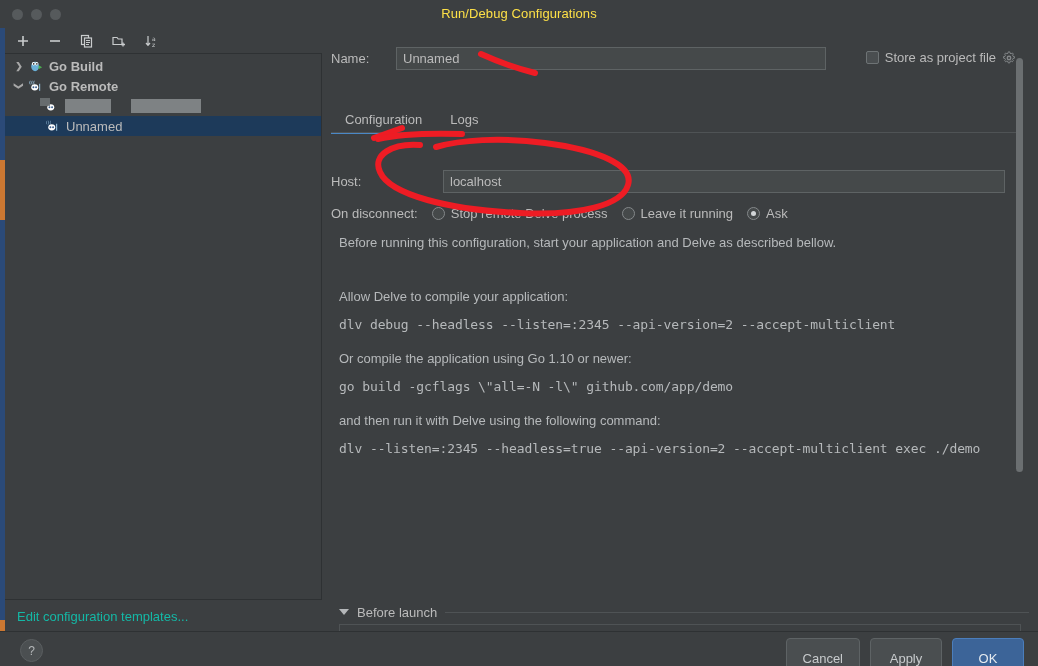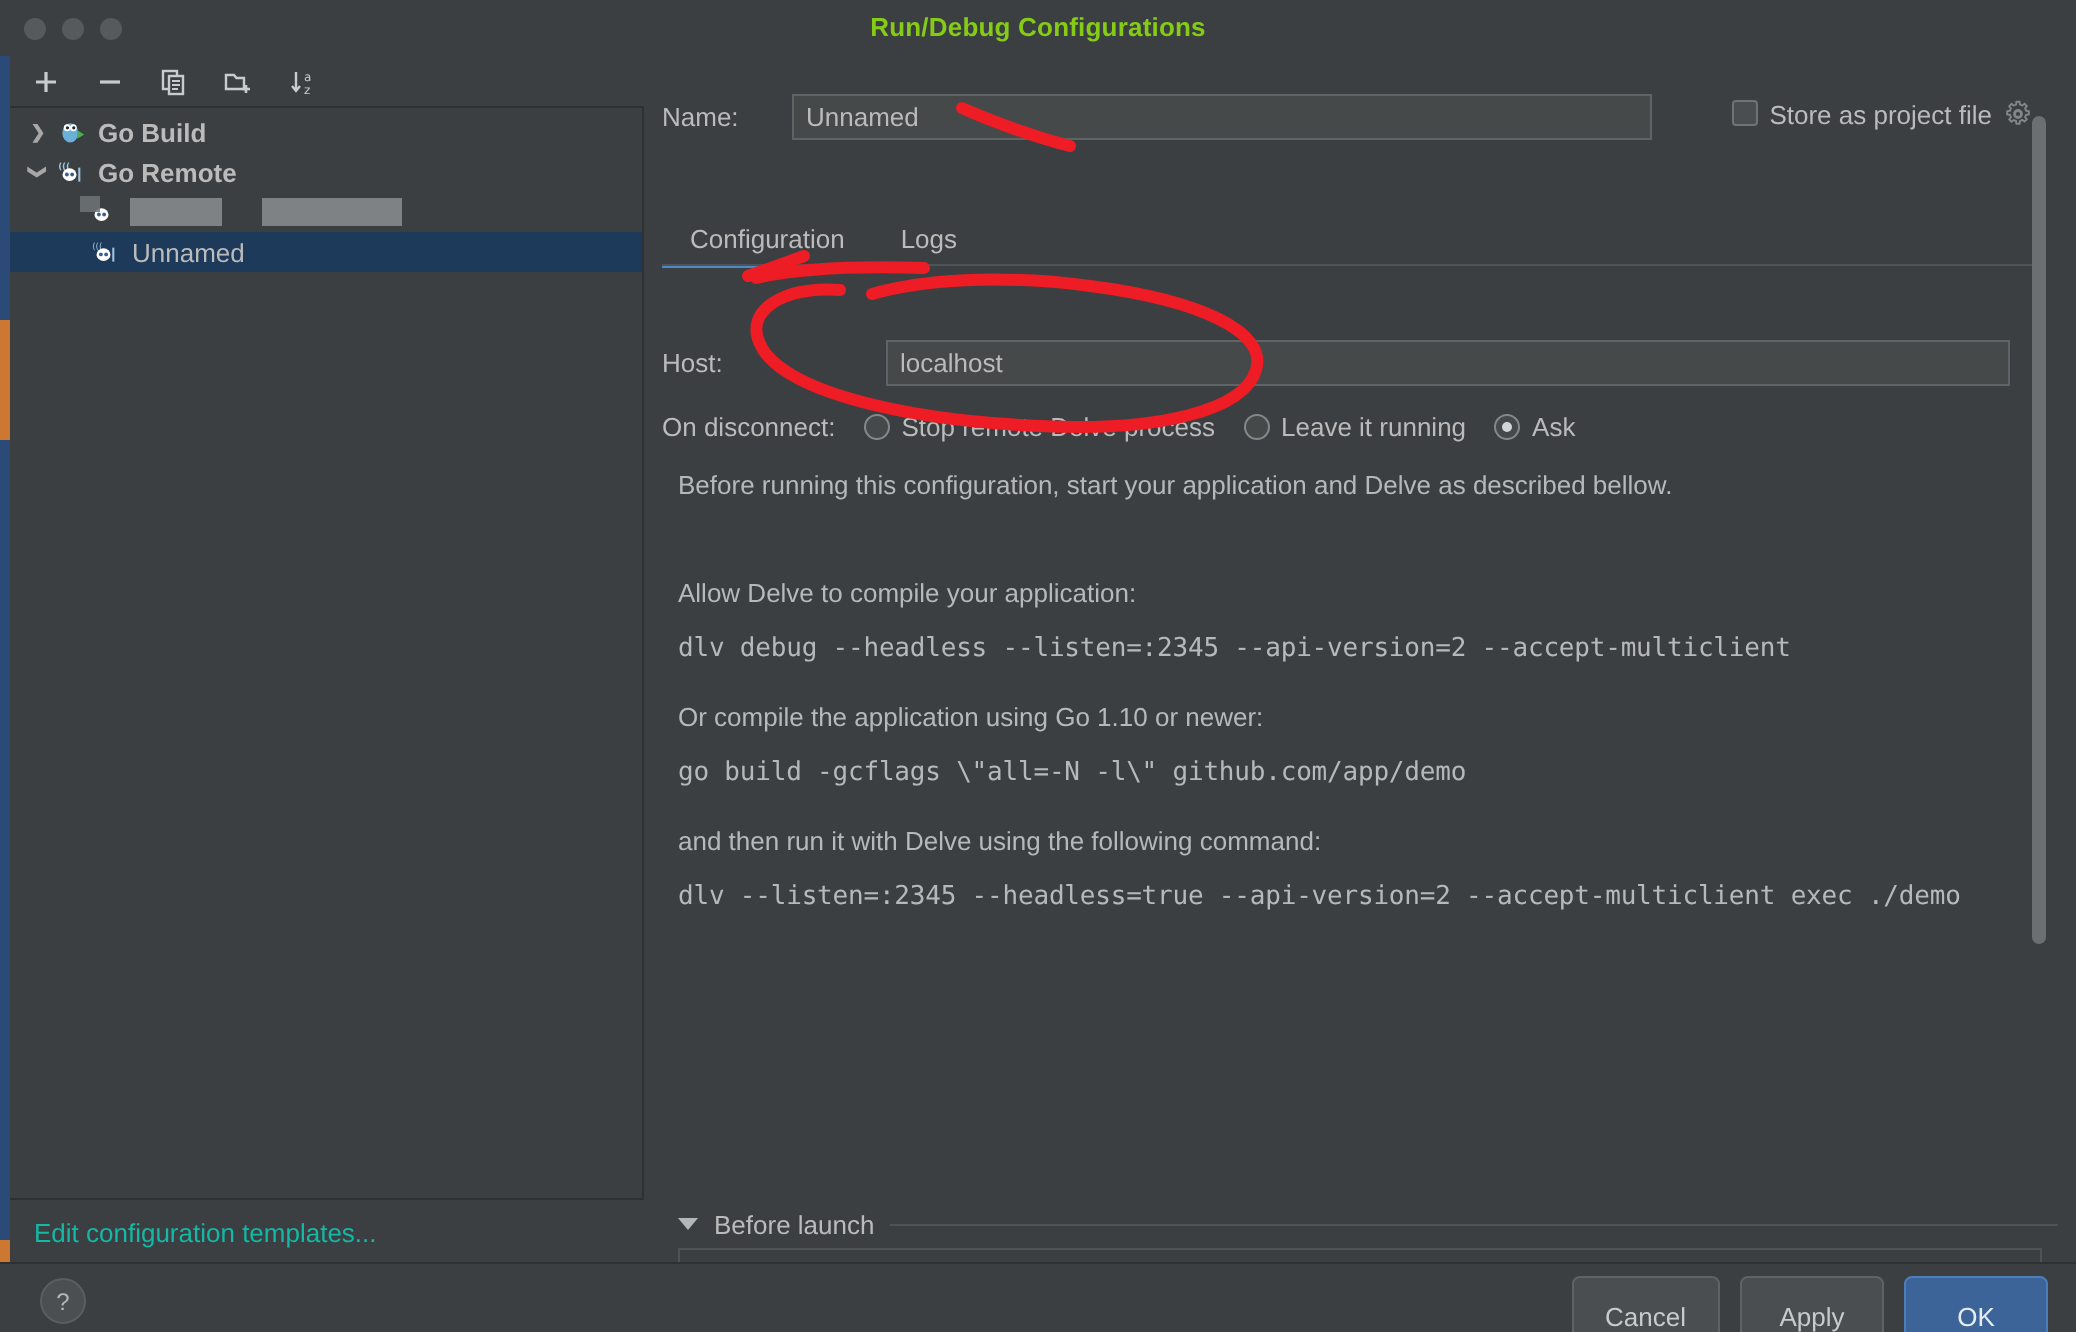--- a/index.html
+++ b/index.html
@@ -20,21 +20,21 @@
 
   
   .titlebar {
     position: absolute; left: 0; top: 0; width: 1038px; height: 28px;
     background: #3c3f41;
     border-bottom: 1px solid #323232;
   }
   .title-text {
     position: absolute; left: 0; top: 0; width: 1038px; height: 28px;
     line-height: 28px; text-align: center;
-    font-size: 13px; font-weight: bold; color: #84cc16;
+    font-size: 13px; font-weight: normal; color: #fde047;
     letter-spacing: .1px;
   }
   .traffic {
     position: absolute; top: 9px; left: 12px;
     display: flex; gap: 8px;
   }
   .dot { width: 11px; height: 11px; border-radius: 50%; background: #565a5c; }
 
   
   .left-strip {
@@ -120,21 +120,21 @@
     box-sizing: border-box;
     background: #45494a; border: 1px solid #5e6364; color: #bbbbbb;
     font-family: "Liberation Sans", sans-serif; font-size: 13px;
     padding: 2px 6px; height: 23px; line-height: 19px;
     outline: none;
   }
   .name-input { position: absolute; left: 65px; top: 0; width: 430px; }
 
   .store-wrap {
     position: absolute; right: 22px; top: 22px;
-    display: flex; align-items: flex-start; gap: 6px; margin-left: 13px;
+    display: flex; align-items: center; gap: 6px; margin-left: 13px;
   }
   .cb {
     width: 13px; height: 13px; box-sizing: border-box;
     border: 1px solid #6e7375; background: #4a4e50; border-radius: 2px;
     display: inline-flex; align-items: center; justify-content: center;
     font-size: 10px; color: #d6d6d6;
   }
 
   .gear {
     width: 14px; height: 14px; opacity: .65;

